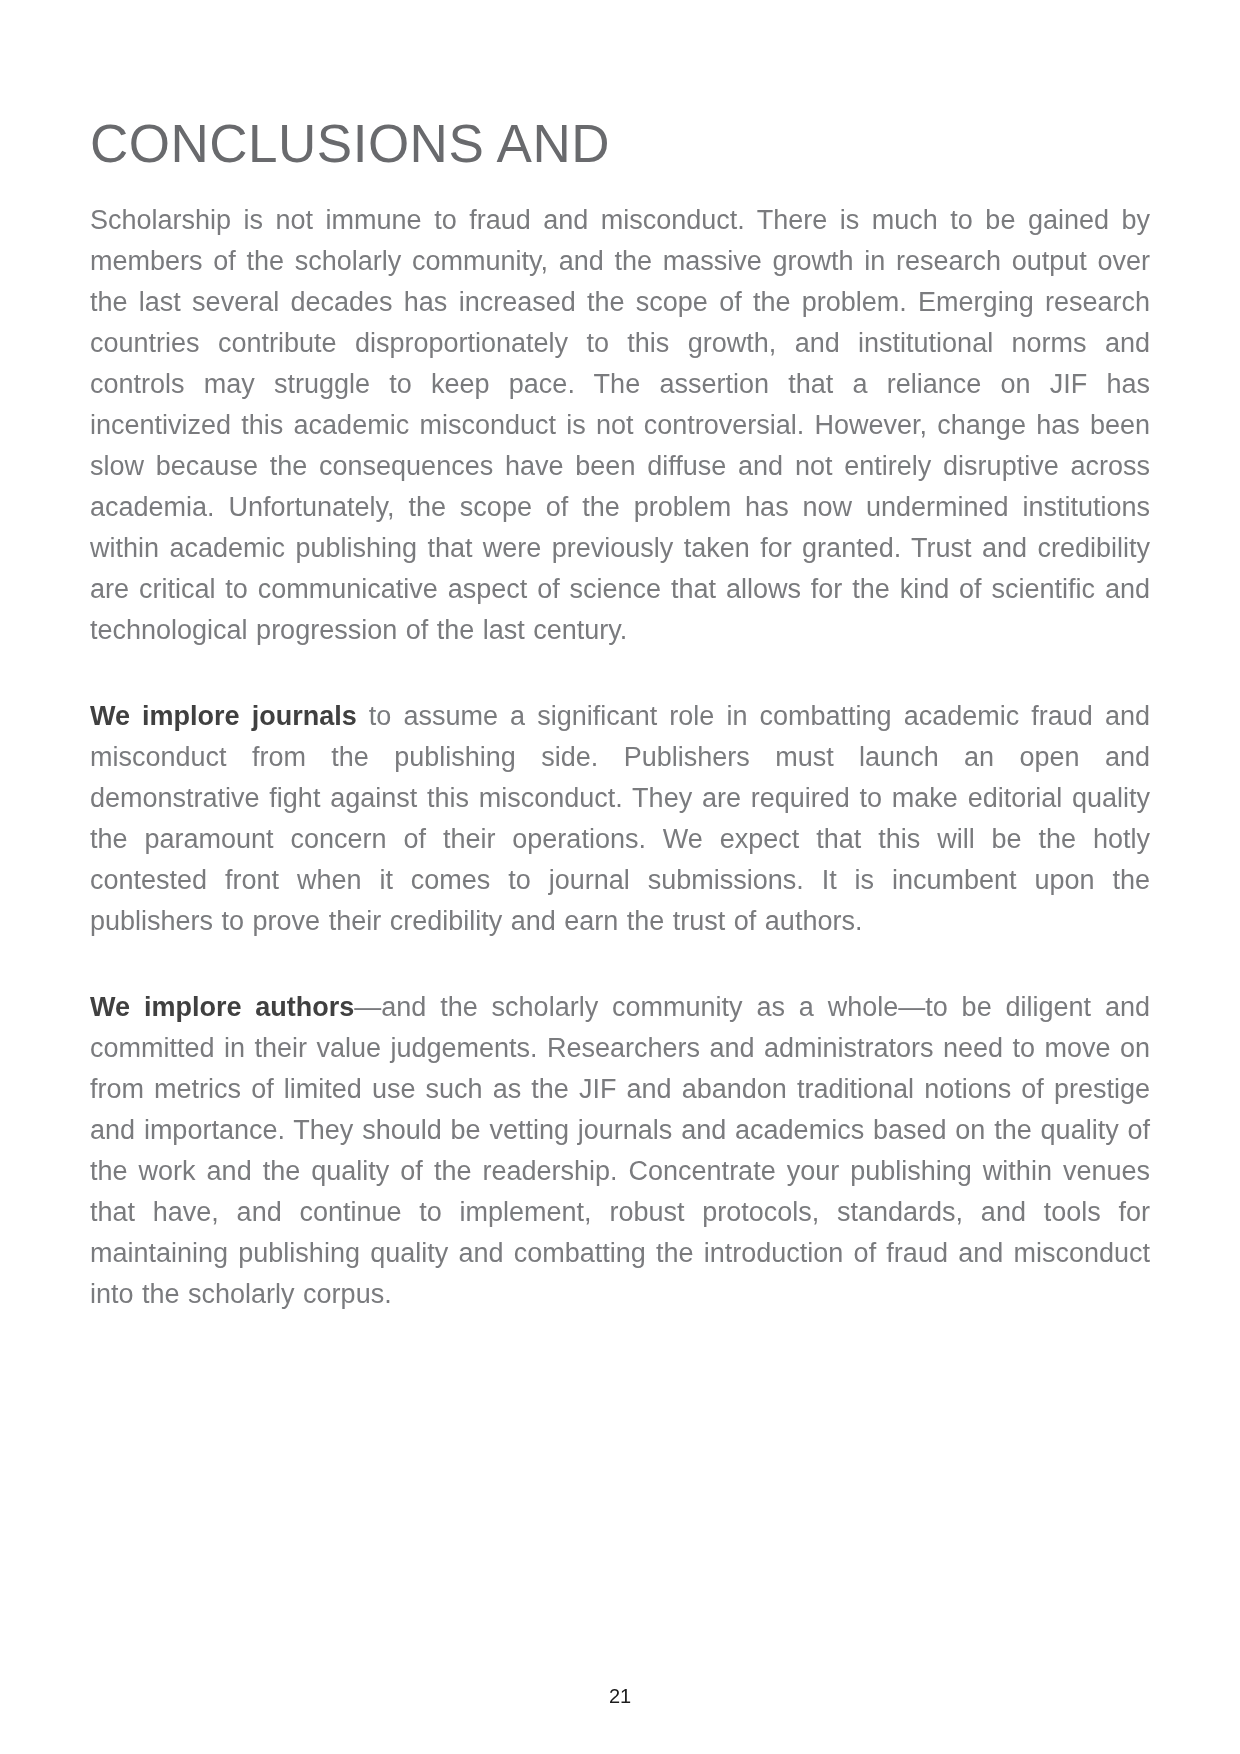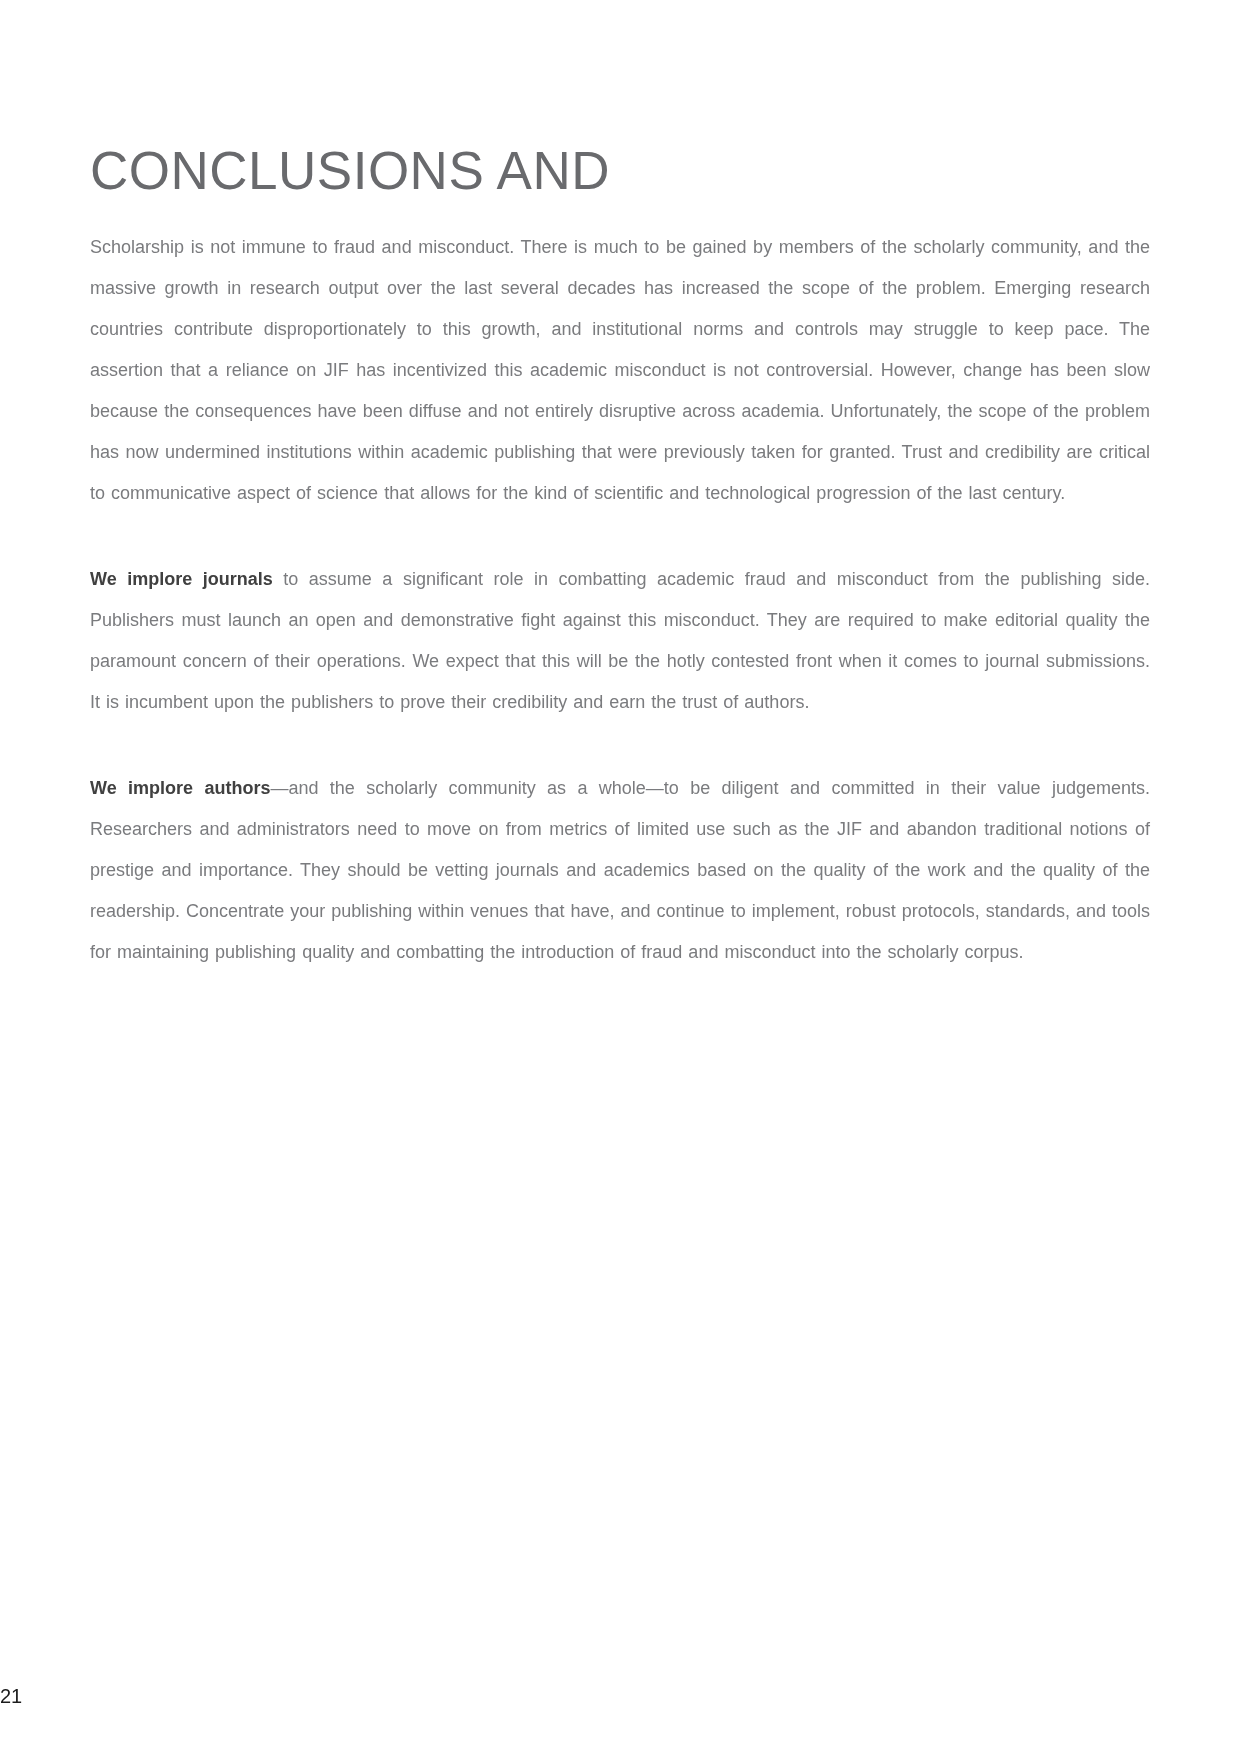--- a/index.html
+++ b/index.html
@@ -22,47 +22,48 @@
   .page {
     position: relative;
     width: 1240px;
     height: 1754px;
     background: var(--bg);
     overflow: hidden;
   }
   .content {
     position: absolute;
     left: 90px;
-    top: 140px;
+    top: 113px;
     width: 1060px;
   }
   .title {
     margin: 0 0 26px 0;
     font-size: 53px;
     line-height: 61px;
     font-weight: 400;
     letter-spacing: 0.5px;
     color: var(--title-color);
   }
   .title-line { display: block; }
   .para {
     margin: 0 0 45px 0;
-    font-size: 18px;
+    font-size: 27px;
     line-height: 41px;
     color: var(--body-color);
     text-align: justify;
     word-spacing: 1px;
     hyphens: none;
   }
   .para span.bold-run { font-weight: 700; color: #404040; }
   .footer {
     position: absolute;
     left: 0;
     right: 0;
     bottom: 46px;
+    text-align: center;
   }
   .page-number {
     font-size: 20px;
     color: var(--page-number-color);
   }
 </style>
 </head>
 <body>
 
 <div class="page">

